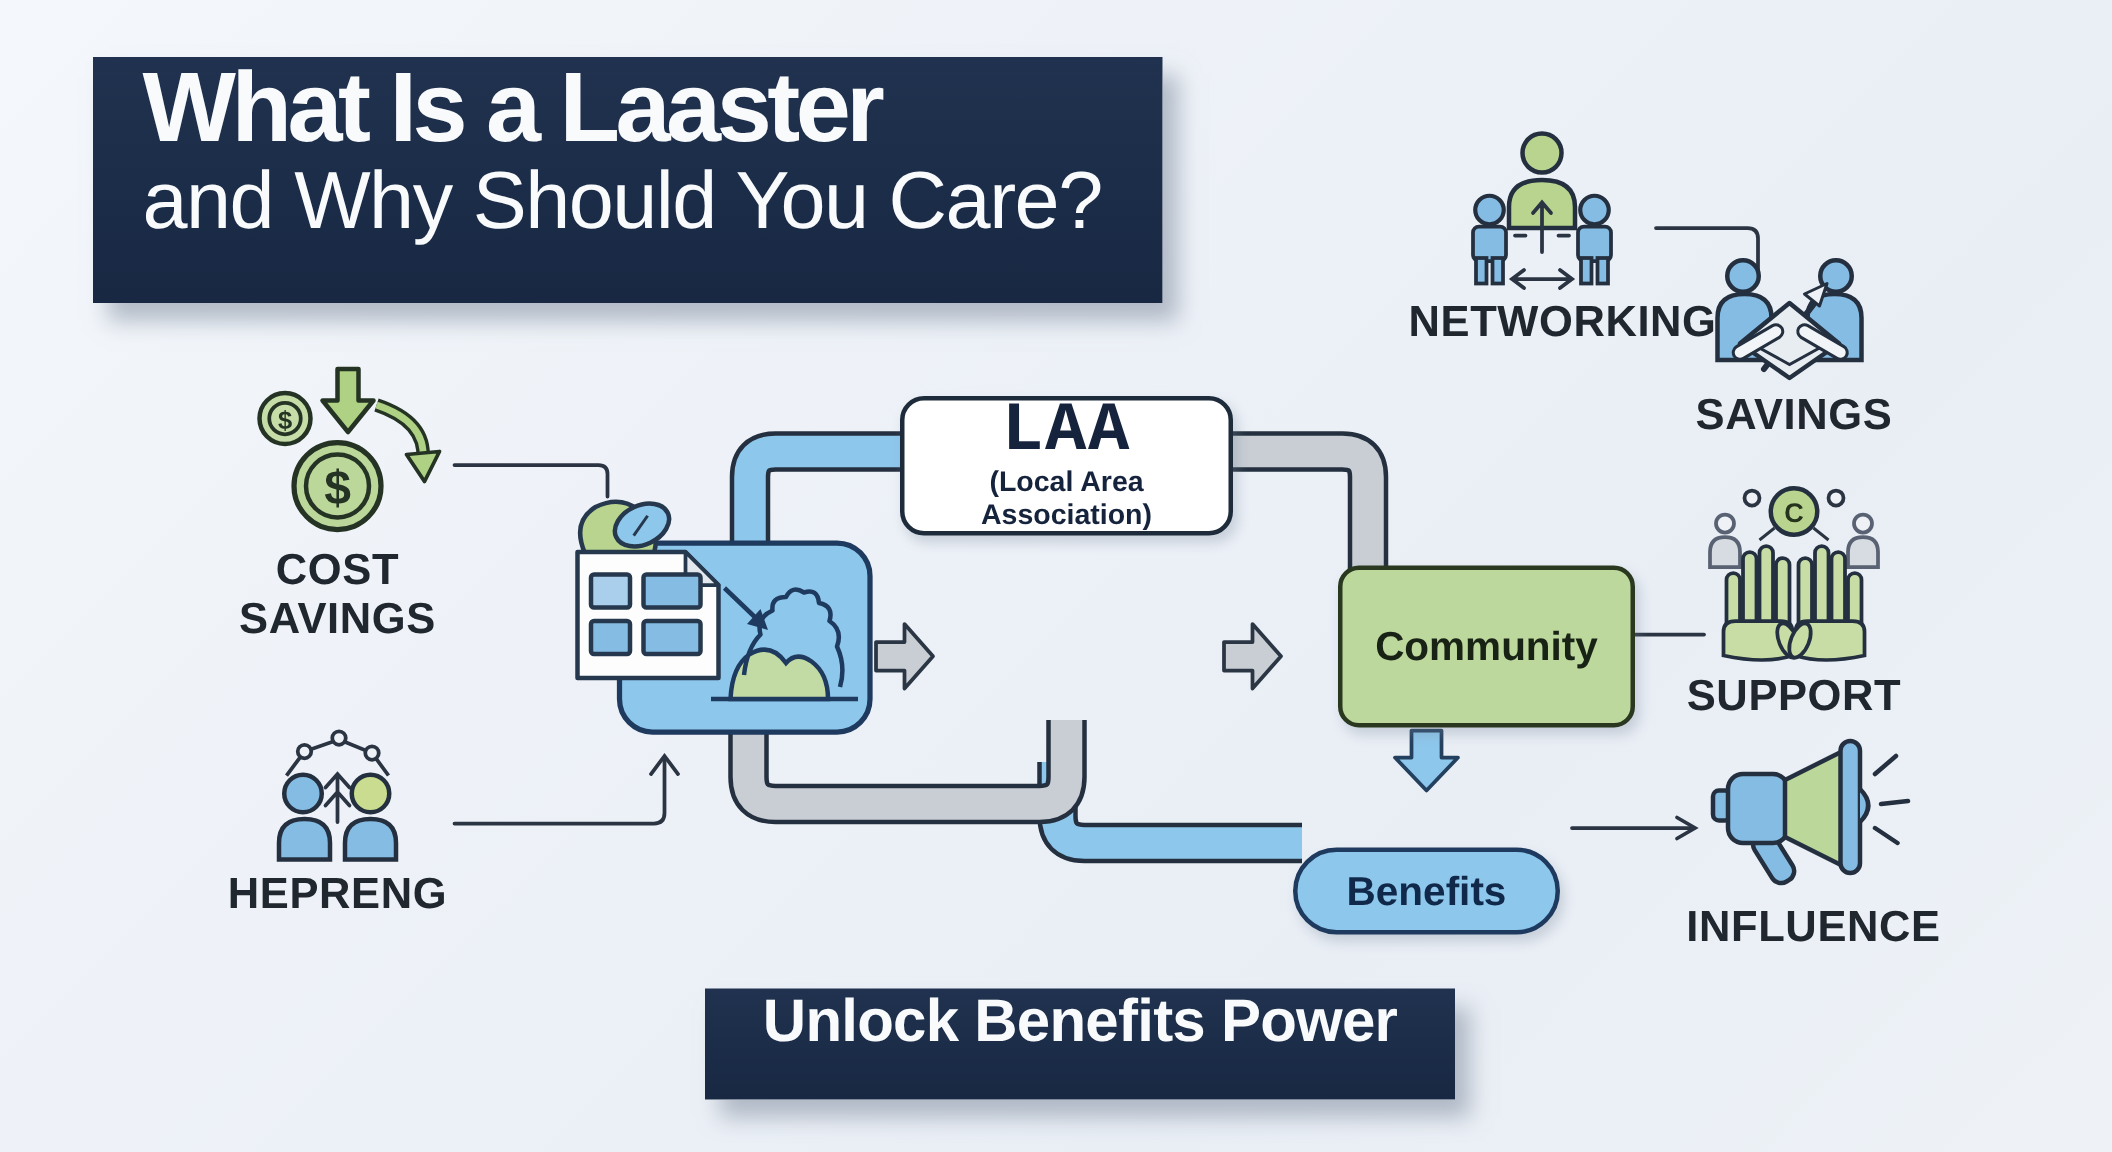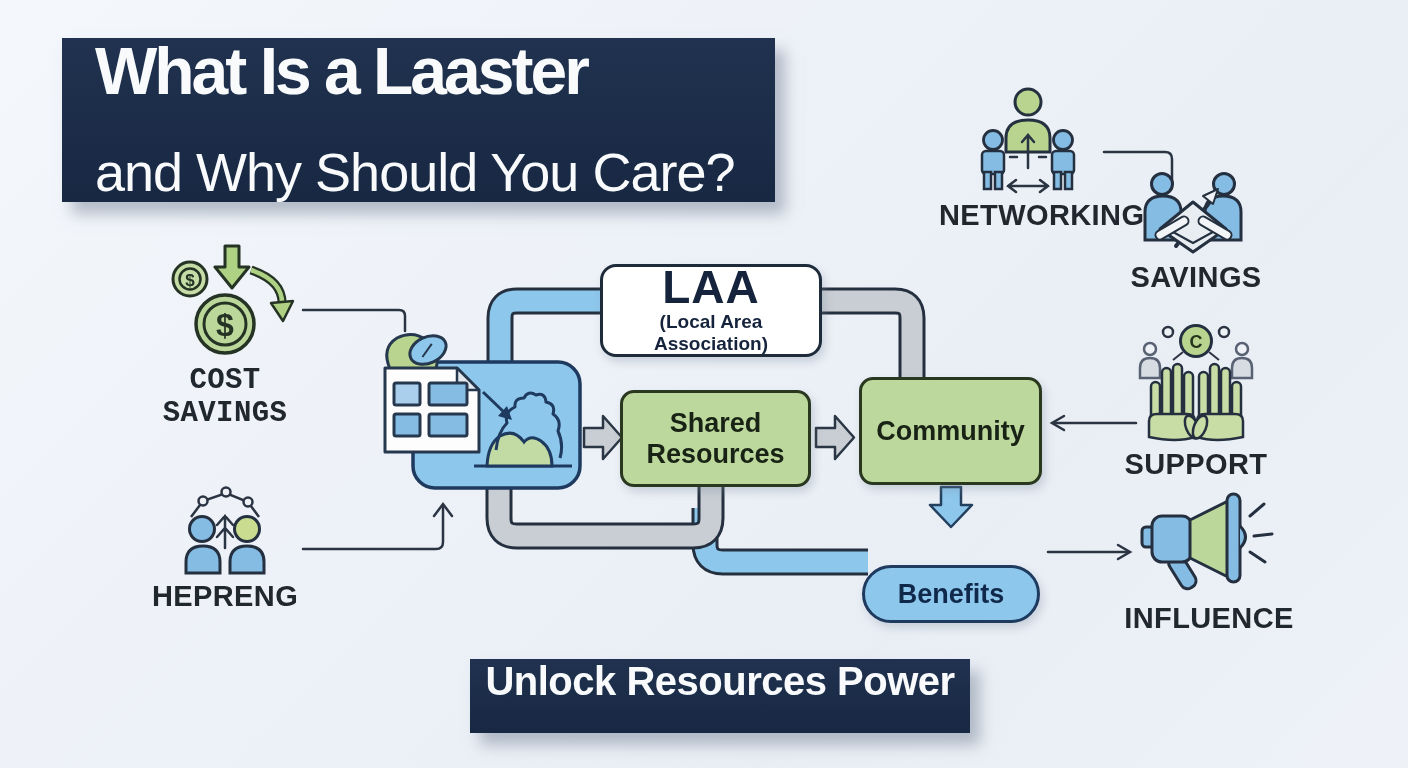--- a/index.html
+++ b/index.html
@@ -6,39 +6,39 @@
   .stage{
     position:relative;width:1408px;height:768px;overflow:hidden;
     background:linear-gradient(135deg,#f4f7fb 0%,#eef2f8 35%,#e9eef5 70%,#eef2f7 100%);
     font-family:"Liberation Sans", sans-serif;
   }
   .abs{position:absolute;}
   svg{position:absolute;left:0;top:0;}
   
   .banner{
     background:linear-gradient(180deg,#20324f 0%,#182843 100%);
-    color:#f8fafc;display:flex;flex-direction:column;justify-content:space-between;
+    color:#f8fafc;display:flex;flex-direction:column;justify-content:flex-start;
     box-shadow:10px 12px 14px rgba(128,140,158,.55);
   }
   .banner-title{left:62px;top:38px;width:713px;height:164px;padding-left:33px;box-sizing:border-box;}
   .t1{font-size:66px;font-weight:bold;letter-spacing:-3px;line-height:1.02;}
   .t2{font-size:54px;font-weight:normal;letter-spacing:-1px;line-height:1.1;}
   .banner-footer{left:470px;top:659px;width:500px;height:74px;align-items:center;}
   .f1{font-size:40px;font-weight:bold;letter-spacing:-.5px;}
   
   .node{display:flex;align-items:center;justify-content:center;text-align:center;box-sizing:border-box;}
   .laa{left:600px;top:264px;width:222px;height:93px;background:#ffffff;border:3.5px solid #1d2b3a;
        border-radius:16px;flex-direction:column;box-shadow:3px 5px 8px rgba(120,135,155,.3);}
-  .laa-abbr{font-size:46px;font-weight:bold;color:#15243c;line-height:.95;letter-spacing:1px;}
+  .laa-abbr{font-size:46px;font-weight:bold;color:#15243c;line-height:.95;letter-spacing:1px;font-family:Liberation Mono, monospace;}
   .laa-full{font-size:19px;font-weight:600;color:#15243c;margin-top:2px;}
   .green{background:#bdd89c;border:3.5px solid #2a381f;border-radius:14px;
          font-size:27px;font-weight:bold;color:#182315;line-height:1.12;
          box-shadow:3px 5px 8px rgba(120,135,155,.3);}
   .sr{left:620px;top:390px;width:191px;height:97px;padding:0 26px;}
-  .comm{left:859px;top:377px;width:183px;height:108px;}
+  .comm{left:892px;top:377px;width:198px;height:108px;}
   .benefits{left:862px;top:529px;width:178px;height:58px;background:#8ec7ec;border:3.5px solid #1e3a5f;
             border-radius:29px;font-size:27px;font-weight:bold;color:#10294a;
             box-shadow:3px 5px 8px rgba(120,135,155,.3);margin-top:36px;}
   
   .cap-label{font-size:29px;font-weight:600;color:#20272f;letter-spacing:.4px;text-align:center;}
 </style>
 </head>
 <body>
 
 <div class="stage">
@@ -205,28 +205,27 @@
   <div class="abs banner banner-title">
     <div class="t1">What Is a Laaster</div>
     <div class="t2">and Why Should You Care?</div>
   </div>
 
   <div class="abs node laa">
     <div class="laa-abbr">LAA</div>
     <div class="laa-full">(Local Area Association)</div>
   </div>
 
-  <div class="abs node green sr">Shared Resources</div>
   <div class="abs node green comm">Community</div>
   <div class="abs node benefits">Benefits</div>
 
-  <div class="abs cap-label" style="left:125px;top:364px;width:200px;font-family:Liberation Mono, monospace;">COST SAVINGS</div>
+  <div class="abs cap-label" style="left:125px;top:364px;width:200px;">COST SAVINGS</div>
   <div class="abs cap-label" style="left:135px;top:580px;width:180px;">HEPRENG</div>
   <div class="abs cap-label" style="left:939px;top:199px;width:180px;">NETWORKING</div>
   <div class="abs cap-label" style="left:1106px;top:261px;width:180px;">SAVINGS</div>
   <div class="abs cap-label" style="left:1106px;top:448px;width:180px;">SUPPORT</div>
   <div class="abs cap-label" style="left:1119px;top:602px;width:180px;">INFLUENCE</div>
 
   <div class="abs banner banner-footer">
-    <div class="f1">Unlock Resources Power</div>
+    <div class="f1">Unlock Benefits Power</div>
   </div>
 
 </div>
 
 </body></html>

